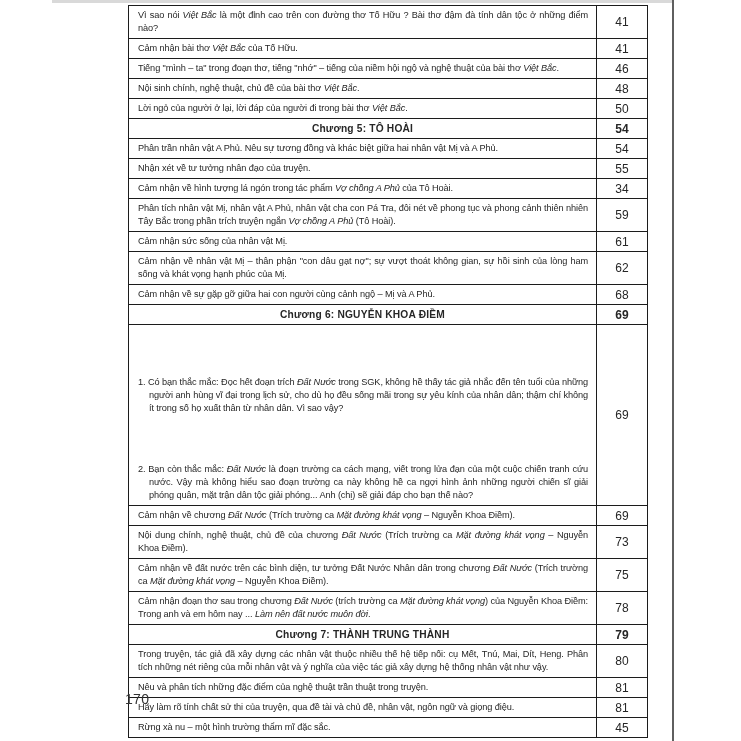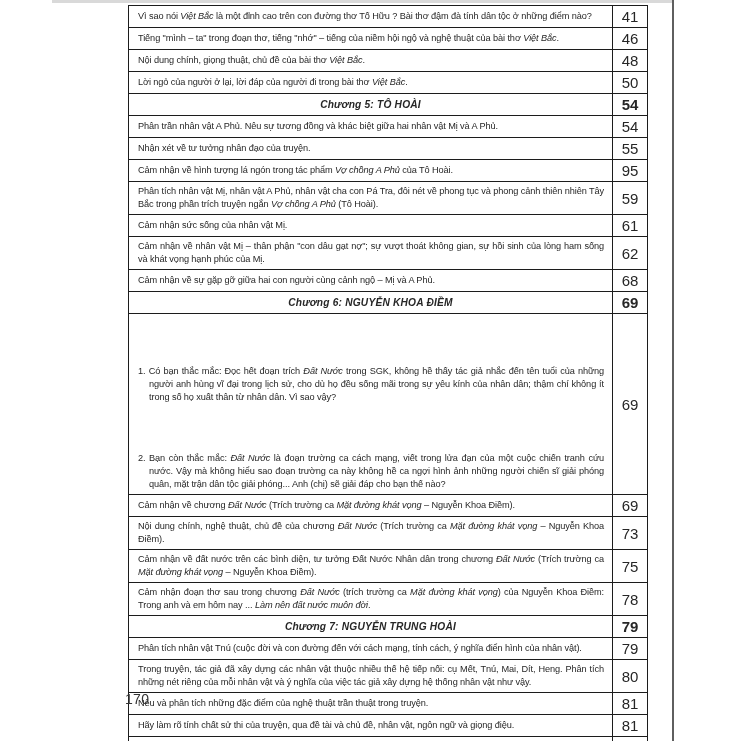--- a/index.html
+++ b/index.html
@@ -50,31 +50,30 @@
   }
   td.cell-title {
     padding: 3px 8px 3px 9px;
     font-size: 9.2px;
     line-height: 13px;
     text-align: justify;
     letter-spacing: -0.1px;
   }
   td.cell-page {
     width: 34px;
-    padding: 2px 0;
-    font-size: 15px;
+    padding: 2px 8px;
+    font-size: 12px;
     text-align: center;
   }
   tr.chapter td.cell-title {
     text-align: center;
     font-weight: bold;
     font-size: 10.2px;
     letter-spacing: 0.2px;
     padding: 3px 4px;
-    font-style: italic;
   }
   tr.chapter td.cell-page {
     font-weight: bold;
   }
   .para {
     margin: 0;
   }
   .para.hanging {
     text-indent: -11px;
     padding-left: 11px;
@@ -104,27 +103,33 @@
   <table class="toc">
     <tbody id="toc-body">
         <tr class="item">
           <td class="cell-title">
             <div class="para"><span>Vì sao nói </span><em>Việt Bắc</em><span> là một đỉnh cao trên con đường thơ Tố Hữu ? Bài thơ đậm đà tính dân tộc ở những điểm nào?</span></div>
           </td>
           <td class="cell-page">41</td>
         </tr>
         <tr class="item">
           <td class="cell-title">
+            <div class="para"><span>Cảm nhận bài thơ </span><em>Việt Bắc</em><span> của Tố Hữu.</span></div>
+          </td>
+          <td class="cell-page">41</td>
+        </tr>
+        <tr class="item">
+          <td class="cell-title">
             <div class="para"><span>Tiếng "mình – ta" trong đoạn thơ, tiếng "nhớ" – tiếng của niềm hội ngộ và nghệ thuật của bài thơ </span><em>Việt Bắc</em><span>.</span></div>
           </td>
           <td class="cell-page">46</td>
         </tr>
         <tr class="item">
           <td class="cell-title">
-            <div class="para"><span>Nội dung chính, giọng thuật, chủ đề của bài thơ </span><em>Việt Bắc</em><span>.</span></div>
+            <div class="para"><span>Nội sinh chính, nghệ thuật, chủ đề của bài thơ </span><em>Việt Bắc</em><span>.</span></div>
           </td>
           <td class="cell-page">48</td>
         </tr>
         <tr class="item">
           <td class="cell-title">
             <div class="para"><span>Lời ngỏ của người ở lại, lời đáp của người đi trong bài thơ </span><em>Việt Bắc</em><span>.</span></div>
           </td>
           <td class="cell-page">50</td>
         </tr>
         <tr class="chapter">
@@ -142,21 +147,21 @@
         <tr class="item">
           <td class="cell-title">
             <div class="para"><span>Nhận xét về tư tưởng nhân đạo của truyện.</span></div>
           </td>
           <td class="cell-page">55</td>
         </tr>
         <tr class="item">
           <td class="cell-title">
             <div class="para"><span>Cảm nhận về hình tượng lá ngón trong tác phẩm </span><em>Vợ chồng A Phủ</em><span> của Tô Hoài.</span></div>
           </td>
-          <td class="cell-page">95</td>
+          <td class="cell-page">34</td>
         </tr>
         <tr class="item">
           <td class="cell-title">
             <div class="para"><span>Phân tích nhân vật Mị, nhân vật A Phủ, nhân vật cha con Pá Tra, đôi nét về phong tục và phong cảnh thiên nhiên Tây Bắc trong phần trích truyện ngắn </span><em>Vợ chồng A Phủ</em><span> (Tô Hoài).</span></div>
           </td>
           <td class="cell-page">59</td>
         </tr>
         <tr class="item">
           <td class="cell-title">
             <div class="para"><span>Cảm nhận sức sống của nhân vật Mị.</span></div>
@@ -207,27 +212,21 @@
           <td class="cell-page">75</td>
         </tr>
         <tr class="item">
           <td class="cell-title">
             <div class="para"><span>Cảm nhận đoạn thơ sau trong chương </span><em>Đất Nước</em><span> (trích trường ca </span><em>Mặt đường khát vọng</em><span>) của Nguyễn Khoa Điềm: Trong anh và em hôm nay ... </span><em>Làm nên đất nước muôn đời</em><span>.</span></div>
           </td>
           <td class="cell-page">78</td>
         </tr>
         <tr class="chapter">
           <td class="cell-title">
-            <div class="para"><span>Chương 7: NGUYỄN TRUNG HOÀI</span></div>
-          </td>
-          <td class="cell-page">79</td>
-        </tr>
-        <tr class="item">
-          <td class="cell-title">
-            <div class="para"><span>Phân tích nhân vật Tnú (cuộc đời và con đường đến với cách mạng, tính cách, ý nghĩa điển hình của nhân vật).</span></div>
+            <div class="para"><span>Chương 7: THÀNH TRUNG THÀNH</span></div>
           </td>
           <td class="cell-page">79</td>
         </tr>
         <tr class="item">
           <td class="cell-title">
             <div class="para"><span>Trong truyện, tác giả đã xây dựng các nhân vật thuộc nhiều thế hệ tiếp nối: cụ Mết, Tnú, Mai, Dít, Heng. Phân tích những nét riêng của mỗi nhân vật và ý nghĩa của việc tác giả xây dựng hệ thống nhân vật như vậy.</span></div>
           </td>
           <td class="cell-page">80</td>
         </tr>
         <tr class="item">

